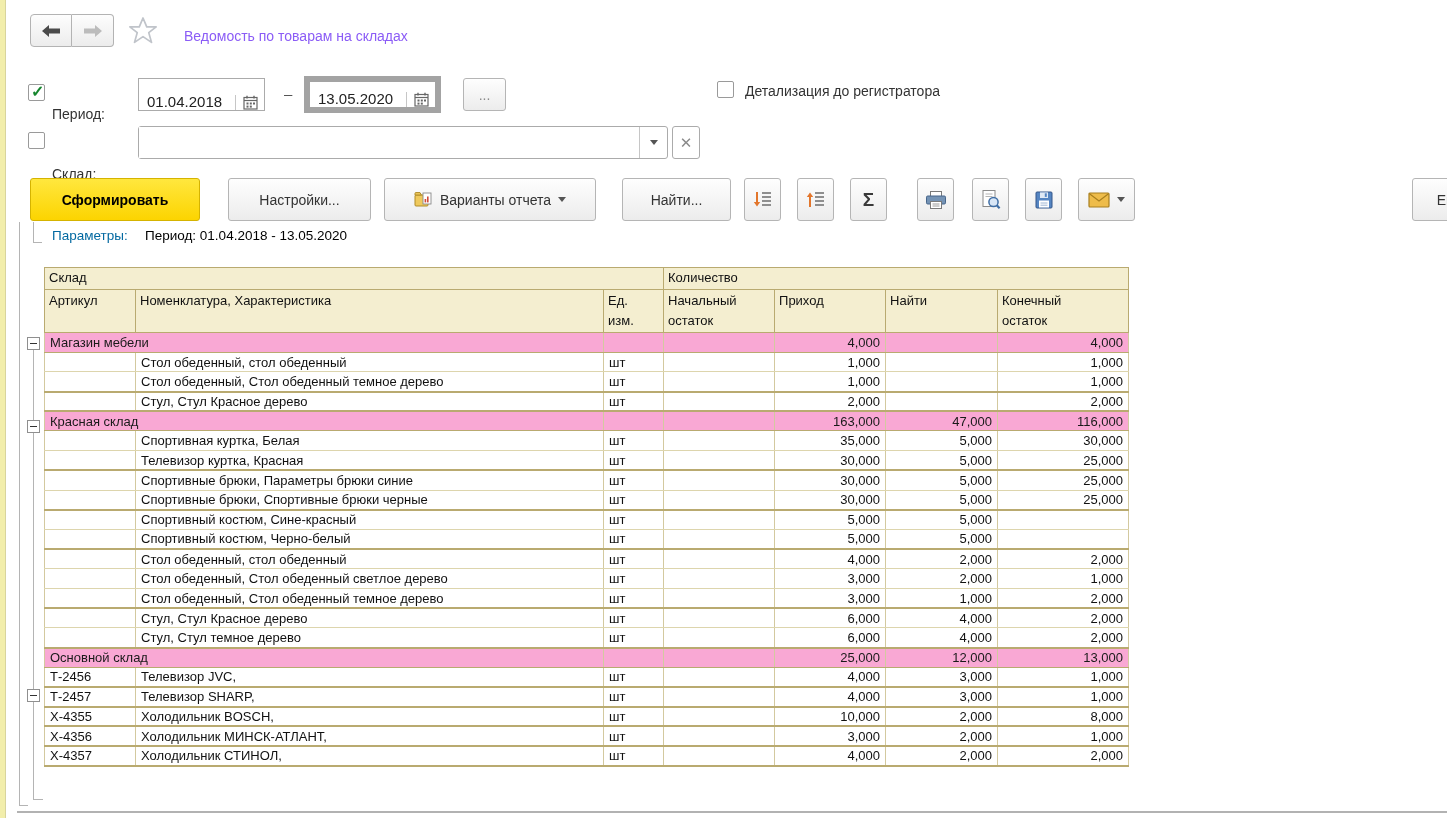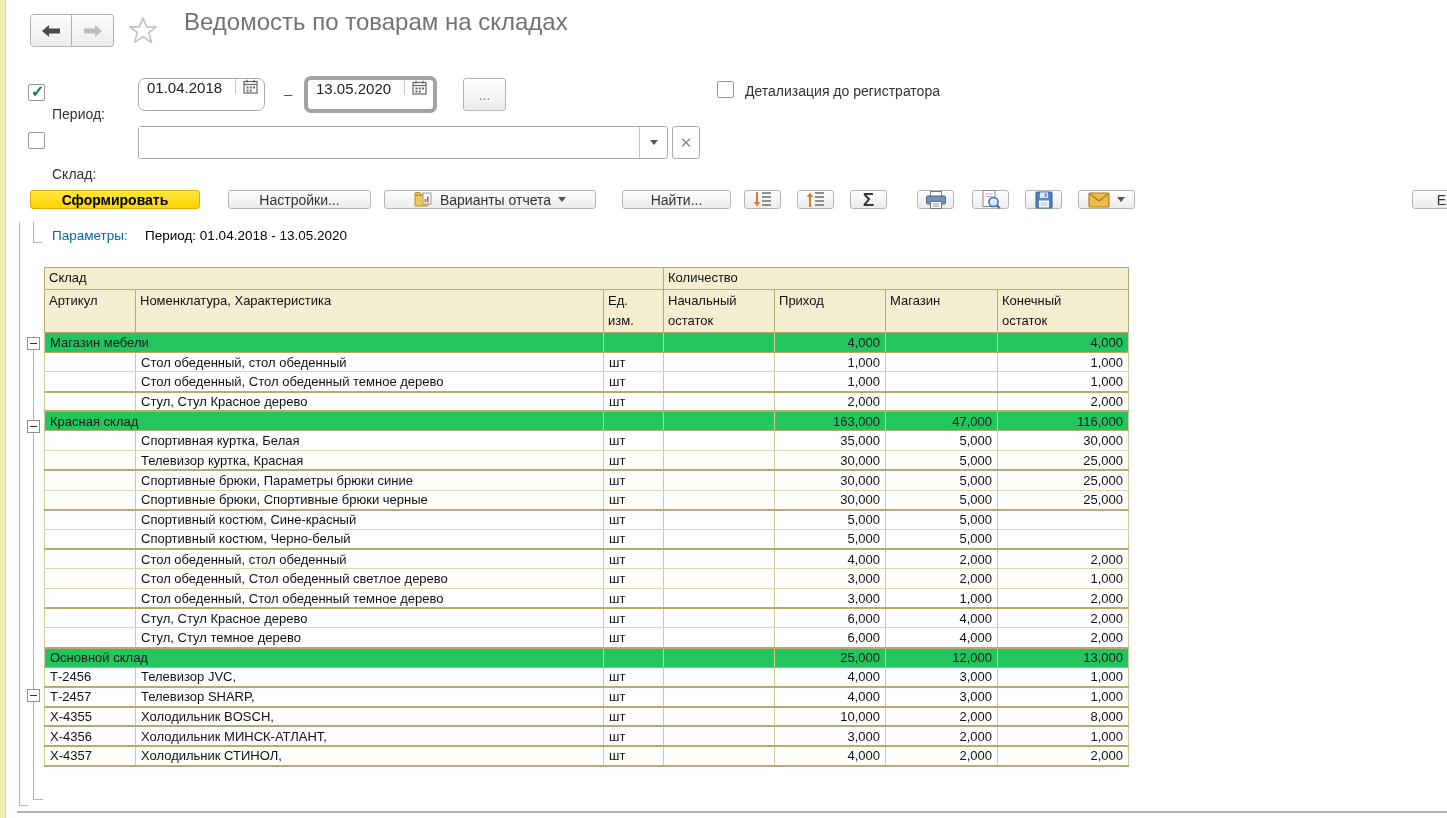--- a/index.html
+++ b/index.html
@@ -10,52 +10,52 @@
   .left-strip { position:absolute; left:0; top:0; width:6px; height:818px;
                 background:#f2eeab; border-right:1px solid #d8d49c; }
 
   
   .nav-group { position:absolute; left:30px; top:14px; display:flex; }
   .nav-btn { width:42px; height:33px; background:linear-gradient(#fdfdfd,#ececec);
              border:1px solid #b3b3b3; display:flex; align-items:center; justify-content:center; cursor:pointer; }
   .nav-btn.back { border-radius:4px 0 0 4px; }
   .nav-btn.fwd  { border-radius:0 4px 4px 0; border-left:none; }
   .star { position:absolute; left:128px; top:16px; }
-  .page-title { position:absolute; left:184px; top:8px; font-size:24px; font-weight:normal; color:#737373; }
+  .page-title { position:absolute; left:184px; top:28px; font-size:14px; font-weight:normal; color:#8b5cf6; }
 
   
   .cb { position:absolute; width:17px; height:17px; background:#fff;
         border:1px solid #9a9a9a; border-radius:2px; cursor:pointer; }
   .cb.checked::after { content:"✓"; position:absolute; left:2px; top:-3px;
         color:#15862e; font-size:16px; font-weight:bold; }
   .flt-label { position:absolute; font-size:14px; color:#333; }
 
-  .date-field { position:absolute; display:flex; align-items:flex-start; background:#fff;
-                border:1px solid #ababab; border-radius:7px; }
-  .date-field.focused { border:4px solid #a3a3a3; }
+  .date-field { position:absolute; display:flex; align-items:flex-end; background:#fff;
+                border:1px solid #ababab; border-radius:0; }
+  .date-field.focused { border:6px solid #a3a3a3; }
   .date-field input { border:none; outline:none; width:96px; padding:0 8px;
                       font-size:15px; color:#222; font-family:inherit; background:transparent; }
   .cal-btn { width:29px; border-left:1px solid #c6c6c6; display:flex;
              align-items:center; justify-content:center; cursor:pointer; }
   .dash { position:absolute; font-size:15px; color:#555; }
 
   .combo { position:absolute; left:138px; top:126px; width:530px; height:33px;
            border:1px solid #ababab; border-radius:3px; background:#fff; display:flex; }
   .combo input { flex:1; border:none; outline:none; padding:0 8px; font-size:14px; font-family:inherit; }
   .combo .dd { width:28px; border-left:1px solid #c6c6c6; display:flex;
                align-items:center; justify-content:center; cursor:pointer; }
   .clear-btn { position:absolute; left:672px; top:126px; width:28px; height:33px;
                border:1px solid #ababab; border-radius:3px; background:#fff;
                color:#8a8a8a; font-size:15px; display:flex; align-items:center;
                justify-content:center; cursor:pointer; }
   .caret { width:0; height:0; border-left:4px solid transparent;
            border-right:4px solid transparent; border-top:5px solid #555; }
 
   
-  .btn { position:absolute; top:190px; height:19px; border:1px solid #b5b5b5; border-radius:3px;
+  .btn { position:absolute; top:178px; height:43px; border:1px solid #b5b5b5; border-radius:3px;
          background:linear-gradient(#fefefe,#ececec); font-size:14px; color:#333;
          display:flex; align-items:center; justify-content:center; gap:7px; cursor:pointer;
          font-family:inherit; }
   .btn-generate { left:30px; width:170px; background:linear-gradient(#ffe73e,#fcd400);
                   border-color:#d5b300; font-weight:bold; color:#000; }
   .btn-settings { left:228px; width:143px; }
   .btn-variants { left:384px; width:212px; }
   .btn-find     { left:622px; width:109px; }
   .btn-sortdesc { left:744px; width:37px; }
   .btn-sortasc  { left:797px; width:37px; }
@@ -85,21 +85,21 @@
   .table-wrap { position:absolute; left:44px; top:267px; }
   table.report { border-collapse:collapse; table-layout:fixed; width:1084px;
                  font-size:13px; color:#111;border-radius:12px; }
   table.report { border:1px solid #b9aa70; }
   table.report th, table.report td { border:1px solid #d3c99f; overflow:hidden; white-space:nowrap; }
   table.report thead th { background:#f4eed0; border-color:#b9aa70; font-weight:normal;
                  text-align:left; vertical-align:top; padding:1px 4px; white-space:pre-line; line-height:1.5; }
   table.report tr.h1 th { height:22px; line-height:18px; }
   table.report tr.h2 th { height:43px; }
   table.report tbody td { height:19.7px; padding:0 5px; }
-  tr.group-row td { background:#22c55e; border-top:1px solid #b9aa70; border-bottom:1px solid #b9aa70; color:#1a1a1a; }
+  tr.group-row td { background:#f9a8d4; border-top:1px solid #b9aa70; border-bottom:1px solid #b9aa70; color:#1a1a1a; }
   tr.item-row.thin  td { border-bottom:1px solid #ddd5ad; }
   tr.item-row.thick td { border-bottom:2px solid #b9aa70; }
   td.c-num { text-align:right; }
   td.c-iname { padding-left:22px; }
   td.c-gname { padding-left:3px; }
 
   .bottom-line { position:absolute; left:17px; right:0; top:811px; height:2px; background:#b2b2b2; }
 </style>
 </head>
 <body>
@@ -282,21 +282,21 @@
         <th colspan="4">Количество</th>
       </tr>
       <tr class="h2">
         <th>Артикул</th>
         <th>Номенклатура, Характеристика</th>
         <th>Ед.
 изм.</th>
         <th>Начальный
 остаток</th>
         <th>Приход</th>
-        <th>Магазин</th>
+        <th>Найти</th>
         <th>Конечный
 остаток</th>
       </tr>
     </thead>
     <tbody>
         <tr class="group-row">
           <td class="c-gname" colspan="2">Магазин мебели</td>
           <td class="c-unit"></td>
           <td class="c-num"></td>
           <td class="c-num">4,000</td>

